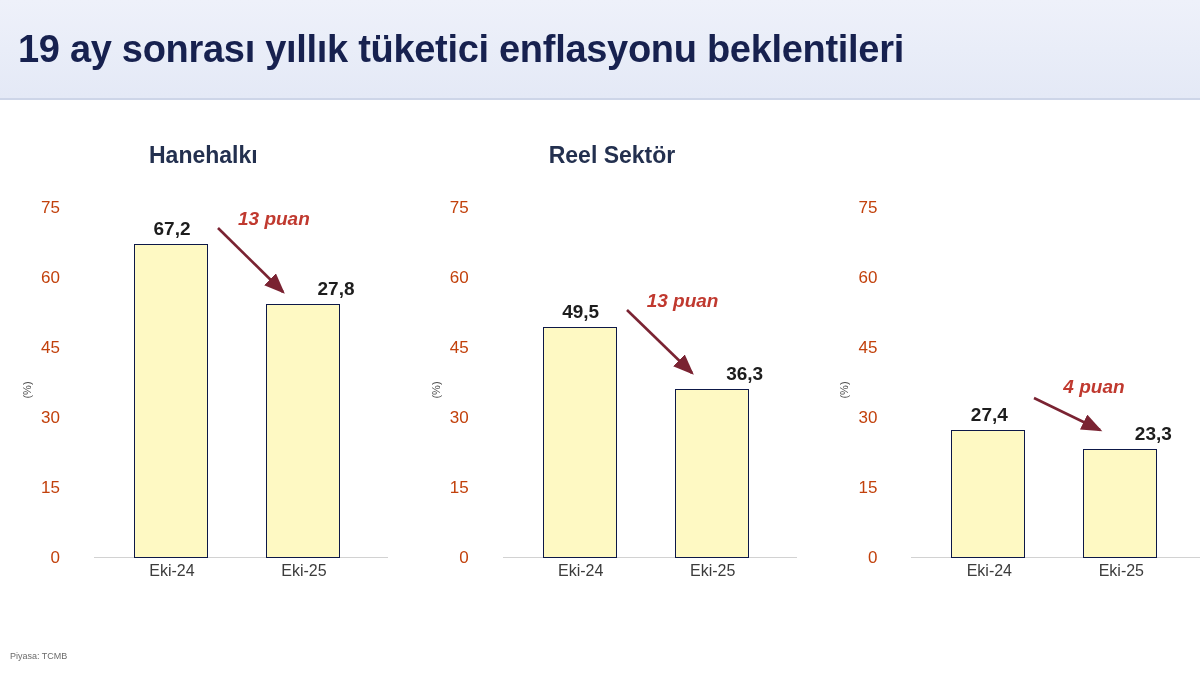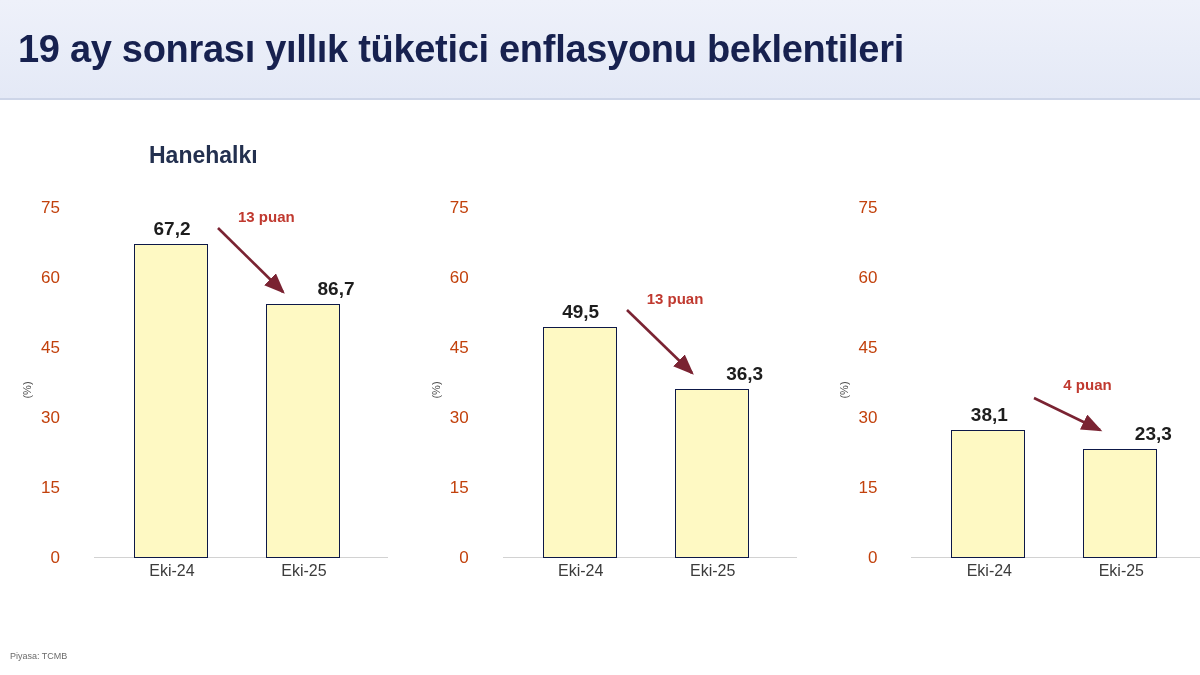--- a/index.html
+++ b/index.html
@@ -137,24 +137,25 @@
   
   .annotation {
     position: absolute;
     left: 0; top: 0;
     width: 100%; height: 100%;
     pointer-events: none;
   }
   .annotation svg { position: absolute; left: 0; top: 0; overflow: visible; }
   .annot-label {
     position: absolute;
-    font-size: 15px;
+    font-size: 19px;
     font-weight: bold;
     color: #c0392f;
     white-space: nowrap;
+    font-style: italic;
   }
 
   
   .source-note {
     position: absolute;
     left: 10px;
     bottom: 14px;
     font-size: 9px;
     color: #6b6b6b;
     white-space: nowrap;
@@ -182,39 +183,40 @@
       <div class="ytick" style="top:20%">60</div>
       <div class="ytick" style="top:0%">75</div>
 
       <div class="axis-baseline"></div>
 
       <div class="bar b0" style="height: 89.6%;">
         <div class="bar-value">67,2</div>
         <div class="xtick">Eki-24</div>
       </div>
       <div class="bar b1" style="height: 72.5333%;">
-        <div class="bar-value">86,7</div>
+        <div class="bar-value">27,8</div>
         <div class="xtick">Eki-25</div>
       </div>
 
       <div class="annotation">
         <svg width="318" height="350">
           <defs>
             <marker id="ah0" markerWidth="9" markerHeight="9" refX="7" refY="3.2" orient="auto" markerUnits="strokeWidth">
               <path d="M0,0 L8,3.2 L0,6.4 z" fill="#7a2332"></path>
             </marker>
           </defs>
           <line x1="148" y1="20" x2="213" y2="84" stroke="#7a2332" stroke-width="2.6" marker-end="url(#ah0)"></line>
         </svg>
         <div class="annot-label" style="left:168px; top:0px;">13 puan</div>
       </div>
     </div>
   </div>
 
   <div class="panel">
+    <div class="panel-title">Reel Sektör</div>
 
     <div class="plot">
       <div class="ylabel">(%)</div>
 
       <div class="ytick" style="top:100%">0</div>
       <div class="ytick" style="top:80%">15</div>
       <div class="ytick" style="top:60%">30</div>
       <div class="ytick" style="top:40%">45</div>
       <div class="ytick" style="top:20%">60</div>
       <div class="ytick" style="top:0%">75</div>
@@ -252,21 +254,21 @@
       <div class="ytick" style="top:100%">0</div>
       <div class="ytick" style="top:80%">15</div>
       <div class="ytick" style="top:60%">30</div>
       <div class="ytick" style="top:40%">45</div>
       <div class="ytick" style="top:20%">60</div>
       <div class="ytick" style="top:0%">75</div>
 
       <div class="axis-baseline"></div>
 
       <div class="bar b0" style="height: 36.5333%;">
-        <div class="bar-value">38,1</div>
+        <div class="bar-value">27,4</div>
         <div class="xtick">Eki-24</div>
       </div>
       <div class="bar b1" style="height: 31.0667%;">
         <div class="bar-value">23,3</div>
         <div class="xtick">Eki-25</div>
       </div>
 
       <div class="annotation">
         <svg width="318" height="350">
           <defs>

